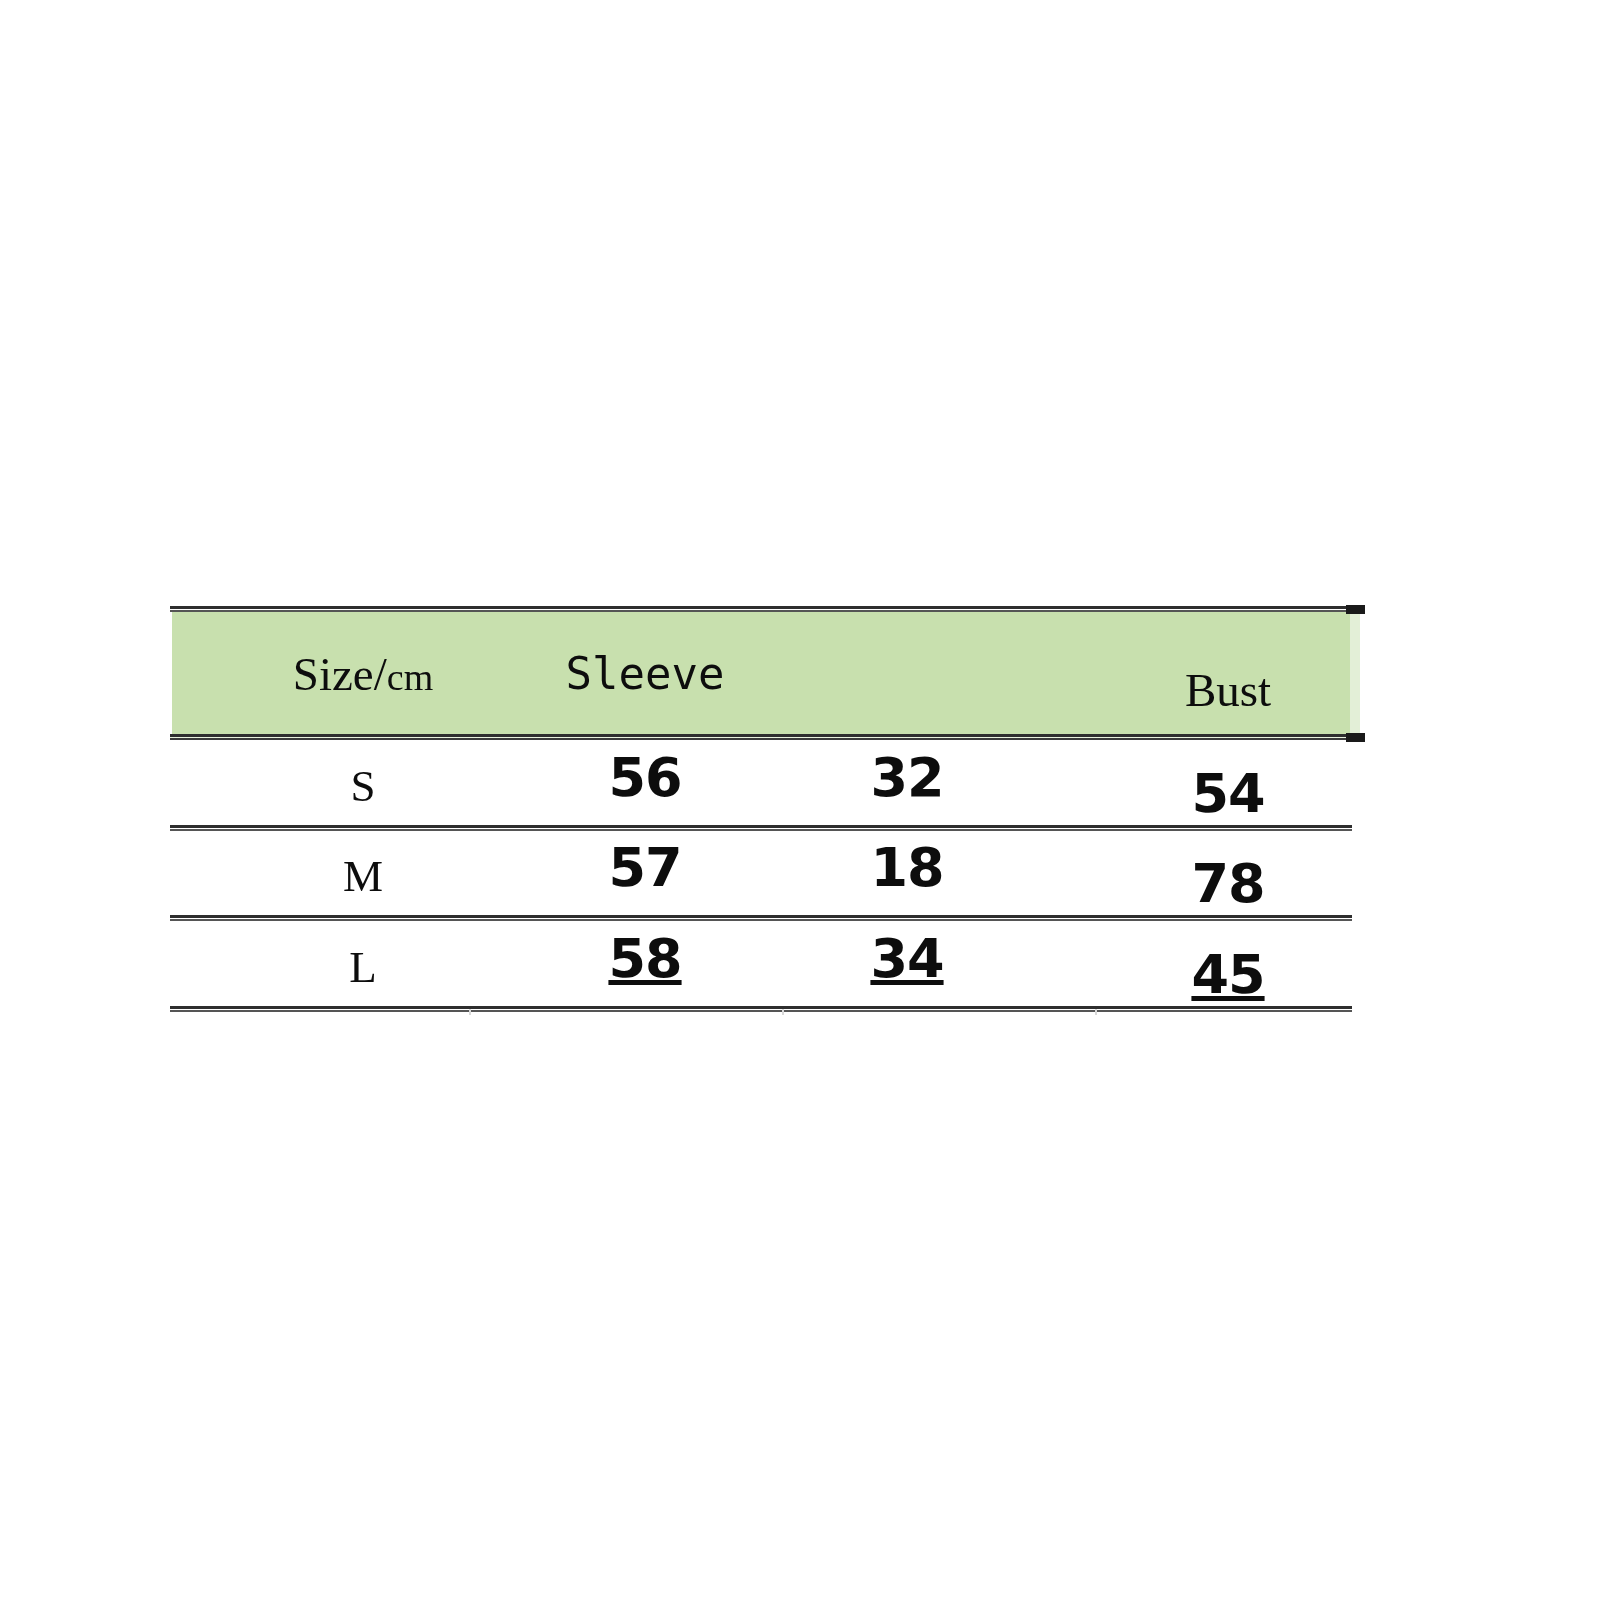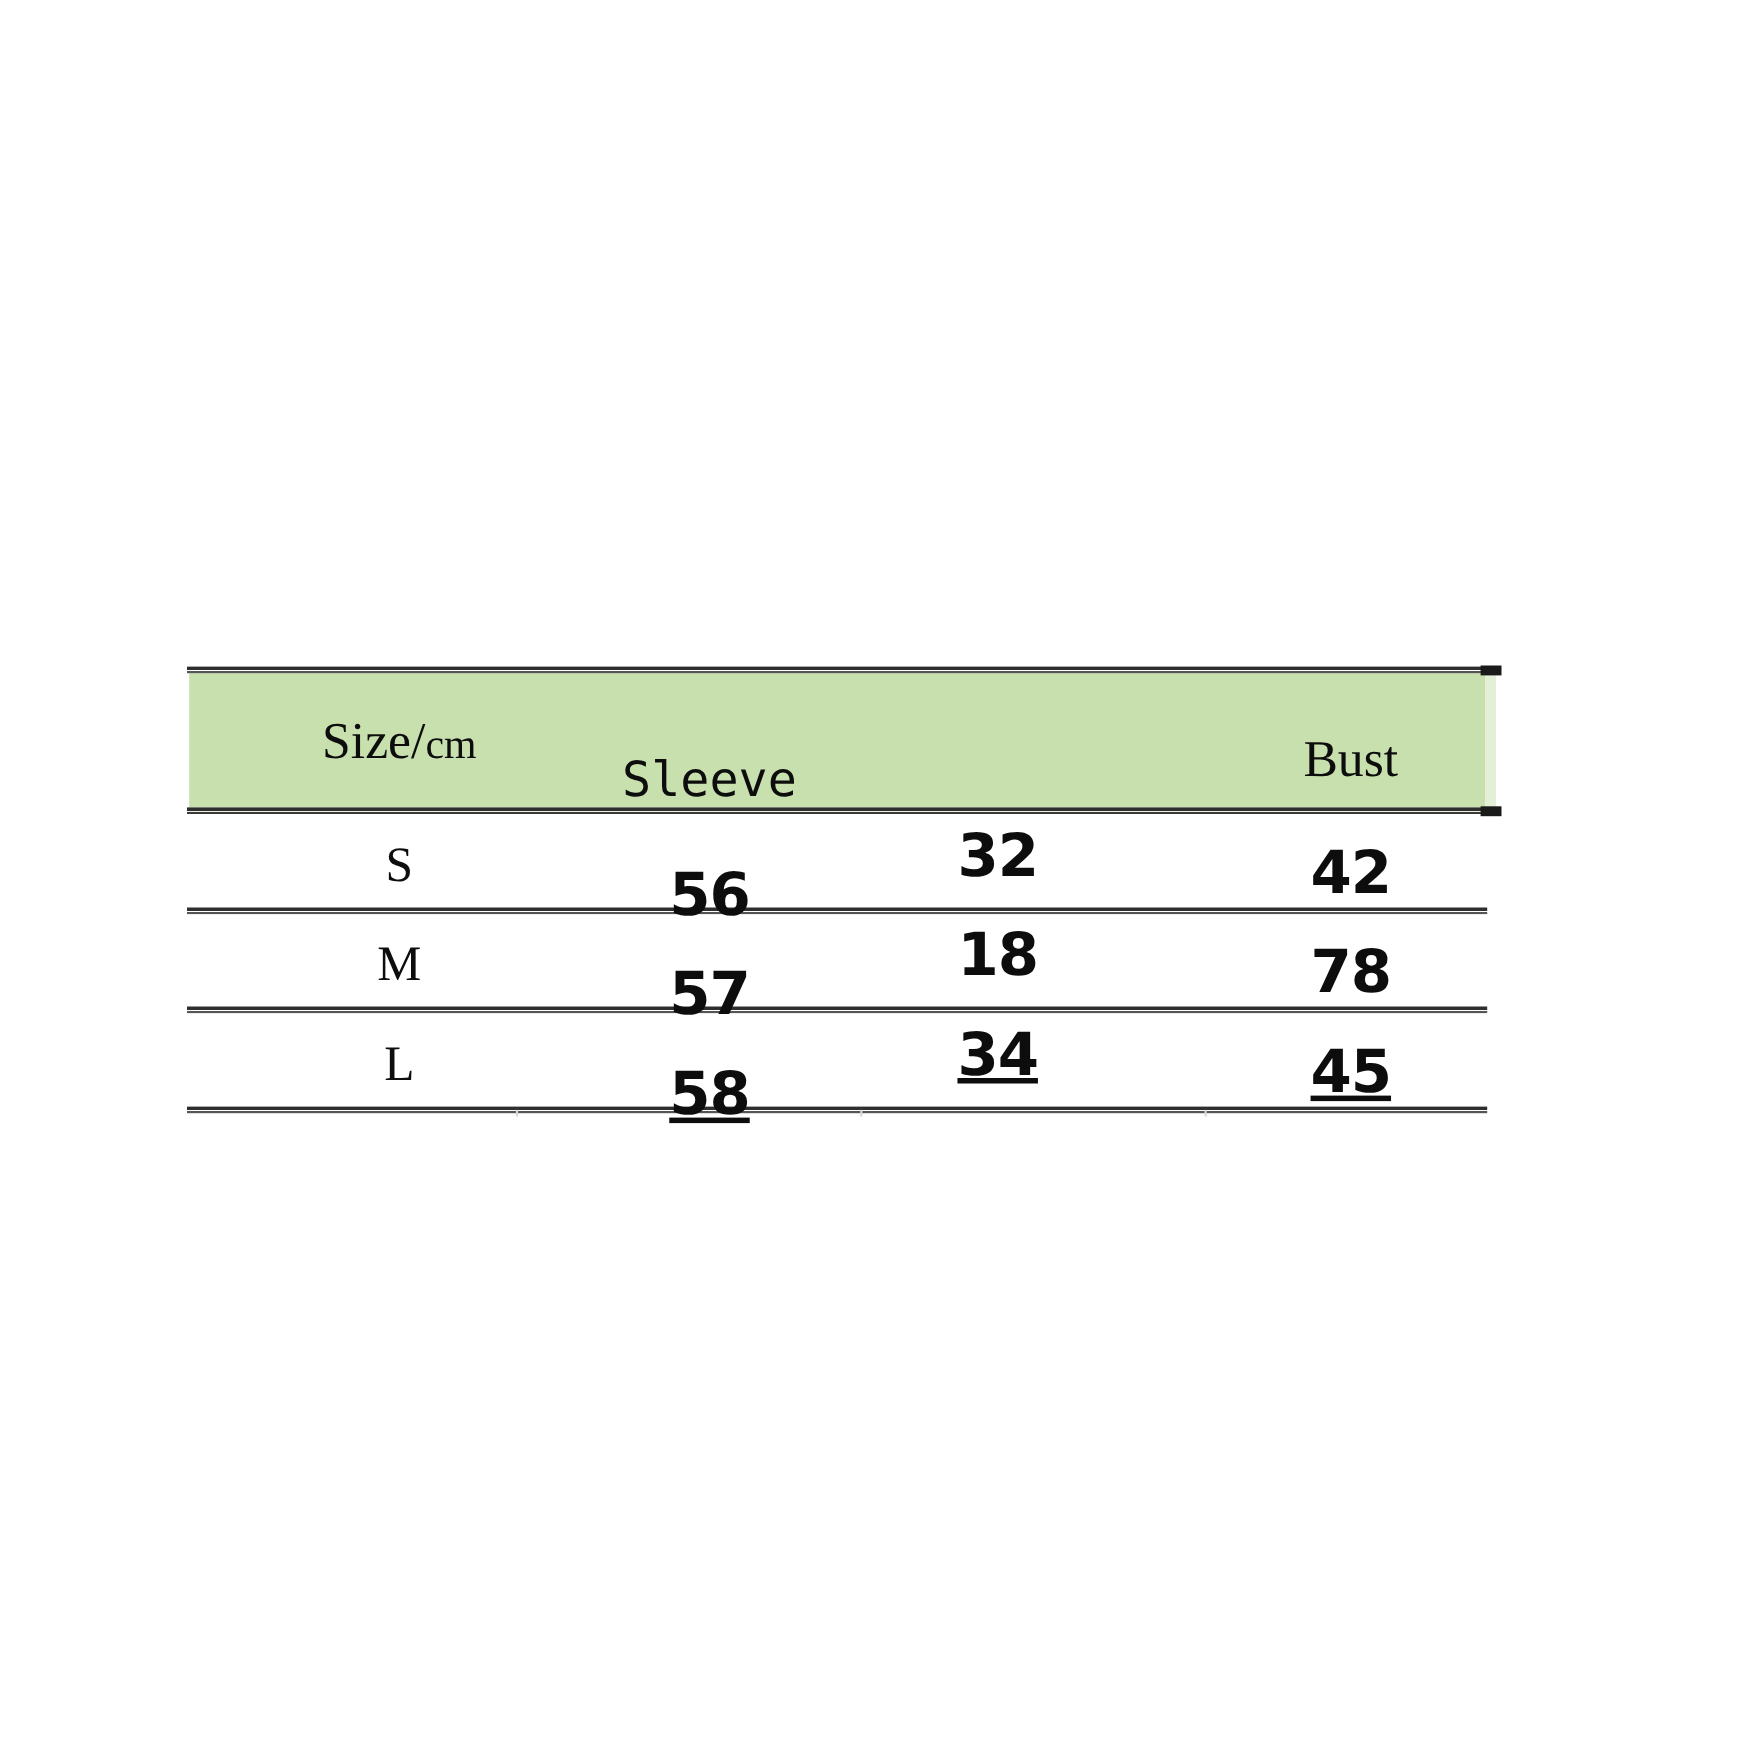--- a/index.html
+++ b/index.html
@@ -125,21 +125,21 @@
   }
   .num-cell {
     font-family: "DejaVu Sans", sans-serif;
     font-size: 54px;
     font-weight: 700;
     letter-spacing: -1px;
   }
 
   
   .col-size   { left: 48px;   width: 290px; }
-  .col-sleeve { left: 330px;  width: 290px; margin-top: 36px; }
+  .col-sleeve { left: 330px;  width: 290px; }
   .col-length { left: 592px;  width: 290px; }
   .col-bust   { left: 913px;  width: 290px; margin-top: 16px; }
 
   
   .row-s .size-cell   { top: 154px; }
   .row-s .num-cell    { top: 140px; }
   .row-m .size-cell   { top: 244px; }
   .row-m .num-cell    { top: 230px; }
   .row-l .size-cell   { top: 335px; }
   .row-l .num-cell    { top: 321px; text-decoration: underline; }
@@ -169,21 +169,21 @@
 
   <div class="cell head-cell head-mono col-sleeve">Sleeve</div>
 
 
   <div class="cell head-cell head-serif col-bust">Bust</div>
 
   <div class="row-s">
     <div class="cell size-cell col-size">S</div>
     <div class="cell num-cell col-sleeve">56</div>
     <div class="cell num-cell col-length">32</div>
-    <div class="cell num-cell col-bust">42</div>
+    <div class="cell num-cell col-bust">54</div>
   </div>
 
   <div class="row-m">
     <div class="cell size-cell col-size">M</div>
     <div class="cell num-cell col-sleeve">57</div>
     <div class="cell num-cell col-length">18</div>
     <div class="cell num-cell col-bust">78</div>
   </div>
 
   <div class="row-l">

